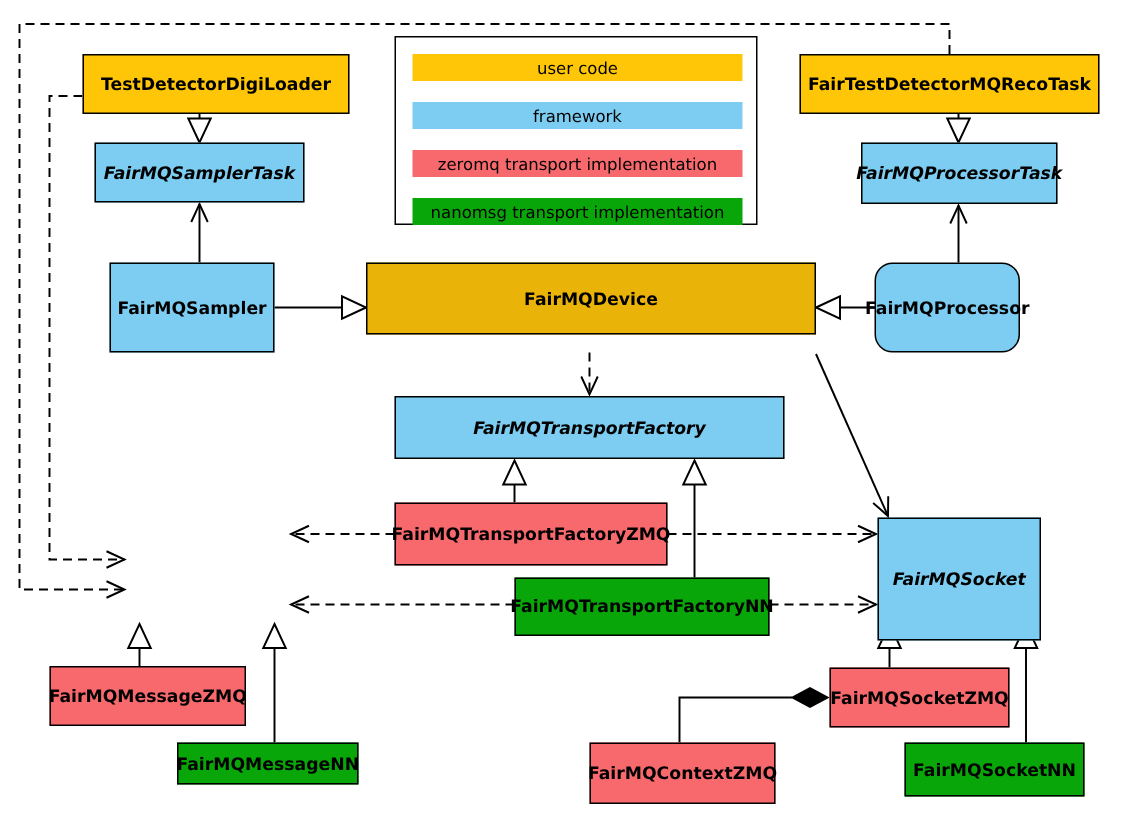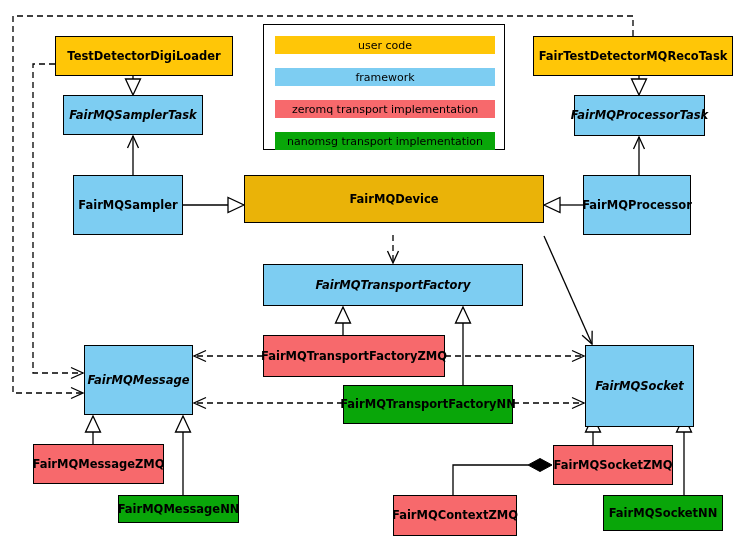--- a/index.html
+++ b/index.html
@@ -117,25 +117,24 @@
         <polyline points="453,495 453,465 528,465" fill="none" stroke="#000000" stroke-width="1.3"></polyline>
         <polygon points="552,465 540,471.5 528,465 540,458.5" fill="#000000" stroke="#000000" stroke-width="1"></polygon>
       </g>
     </svg>
     <div class="node" style="left: 55px; top: 36px; width: 178px; height: 40px; background: rgb(255, 198, 7);">TestDetectorDigiLoader</div>
     <div class="node" style="left: 533px; top: 36px; width: 200px; height: 40px; background: rgb(255, 198, 7);">FairTestDetectorMQRecoTask</div>
     <div class="node abstract" style="left: 63px; top: 95px; width: 140px; height: 40px; background: rgb(125, 205, 242);">FairMQSamplerTask</div>
     <div class="node abstract" style="left: 574px; top: 95px; width: 131px; height: 41px; background: rgb(125, 205, 242);">FairMQProcessorTask</div>
     <div class="node" style="left: 73px; top: 175px; width: 110px; height: 60px; background: rgb(125, 205, 242);">FairMQSampler</div>
     <div class="node" style="left: 244px; top: 175px; width: 300px; height: 48px; background: #eab308;">FairMQDevice</div>
-    <div class="node" style="left: 583px; top: 175px; width: 108px; height: 60px; background: rgb(125, 205, 242);">FairMQProcessor</div>
+    <div class="node" style="left: 583px; top: 175px; width: 97px; height: 60px; background: rgb(125, 205, 242); border-radius: 12px;">FairMQProcessor</div>
     <div class="node abstract" style="left: 263px; top: 264px; width: 260px; height: 42px; background: rgb(125, 205, 242);">FairMQTransportFactory</div>
     <div class="node" style="left: 263px; top: 335px; width: 182px; height: 42px; background: rgb(247, 105, 108);">FairMQTransportFactoryZMQ</div>
     <div class="node" style="left: 343px; top: 385px; width: 170px; height: 39px; background: rgb(9, 166, 9);">FairMQTransportFactoryNN</div>
-    <div class="node abstract" style="left: 84px; top: 345px; width: 109px; height: 70px; background: rgb(125, 205, 242);">FairMQMessage</div>
     <div class="node abstract" style="left: 585px; top: 345px; width: 109px; height: 82px; background: rgb(125, 205, 242);">FairMQSocket</div>
     <div class="node" style="left: 33px; top: 444px; width: 131px; height: 40px; background: rgb(247, 105, 108);">FairMQMessageZMQ</div>
     <div class="node" style="left: 103px; top: 495px; width: 121px; height: 28px; background: rgb(9, 166, 9); margin-left: 15px;">FairMQMessageNN</div>
     <div class="node" style="left: 393px; top: 495px; width: 124px; height: 41px; background: rgb(247, 105, 108);">FairMQContextZMQ</div>
     <div class="node" style="left: 553px; top: 445px; width: 120px; height: 40px; background: rgb(247, 105, 108);">FairMQSocketZMQ</div>
     <div class="node" style="left: 603px; top: 495px; width: 120px; height: 36px; background: rgb(9, 166, 9);">FairMQSocketNN</div>
     <div class="legend" style="left: 263px; top: 24px; width: 242px; height: 126px;">
       <div class="legend-item" style="left: 11px; top: 11px; width: 220px; height: 18px; background: rgb(255, 198, 7);">user code</div>
       <div class="legend-item" style="left: 11px; top: 43px; width: 220px; height: 18px; background: rgb(125, 205, 242);">framework</div>
       <div class="legend-item" style="left: 11px; top: 75px; width: 220px; height: 18px; background: rgb(247, 105, 108);">zeromq transport implementation</div>

